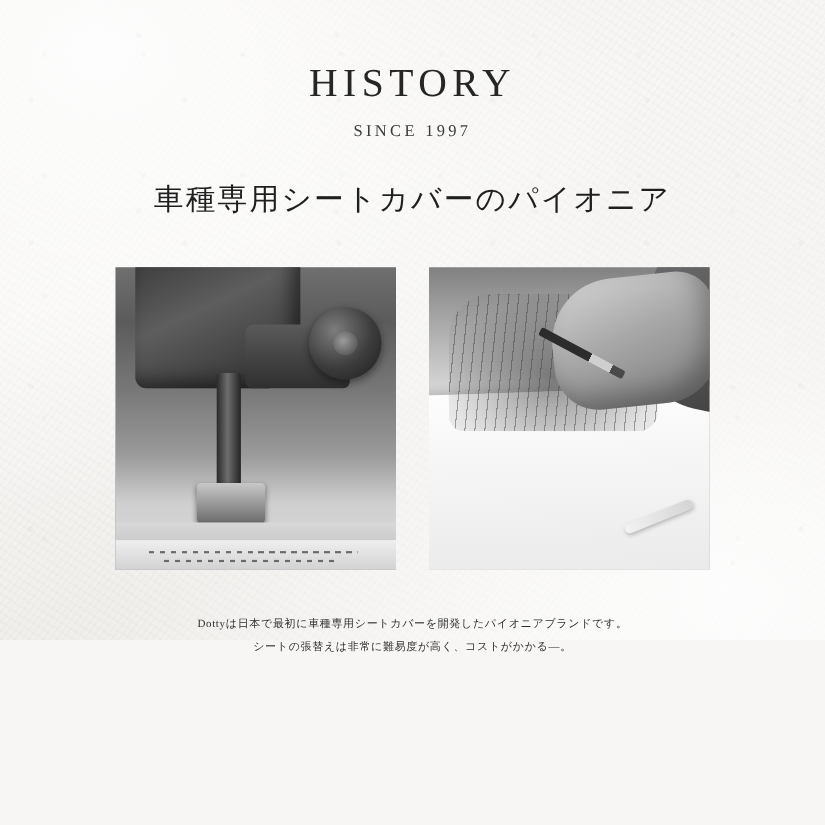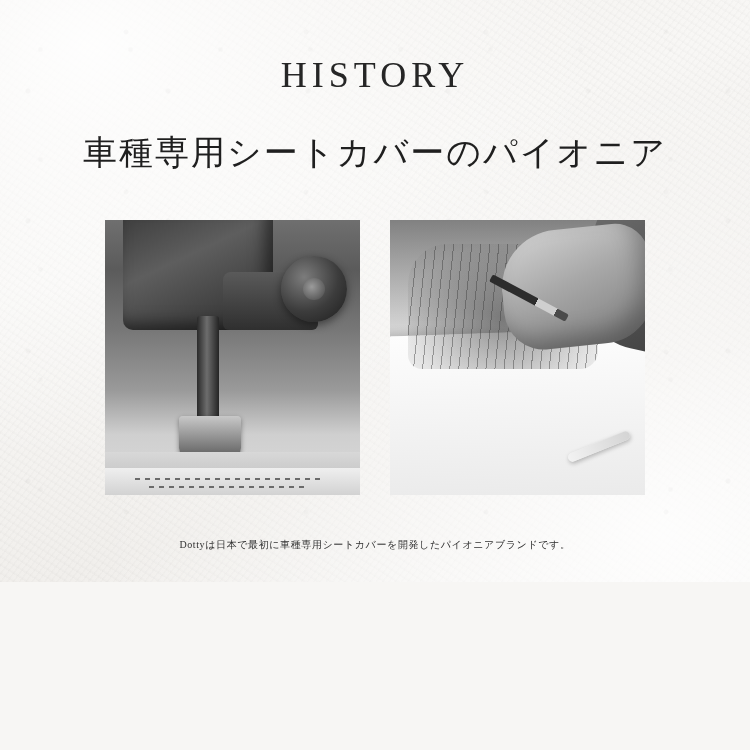--- a/index.html
+++ b/index.html
@@ -55,21 +55,21 @@
   .subtitle {
     text-align: center;
     font-size: 15px;
     letter-spacing: 3px;
     margin: 0;
     padding-top: 16px;
     color: #3a3a3a;
   }
   .headline {
     text-align: center;
-    font-size: 34px;
+    font-size: 27px;
     letter-spacing: 2px;
     margin: 0;
     padding-top: 34px;
     color: #1f1f1f;
     font-weight: 400;
   }
 
   .photos {
     display: flex;
     justify-content: center;
@@ -279,20 +279,21 @@
     color: #2f2f2f;
   }
 </style>
 </head>
 <body>
 
 <div class="page">
   <div class="content">
 
     <h1 class="title">HISTORY</h1>
+    <div class="subtitle">SINCE 1997</div>
     <h2 class="headline">車種専用シートカバーのパイオニア</h2>
 
     <div class="photos">
 
       <div class="photo">
         <div class="machine">
           <div class="m-spool"></div>
           <div class="m-thread"></div>
           <div class="m-head"></div>
           <div class="m-arm"></div>
@@ -315,16 +316,17 @@
           <div class="s-hand"></div>
           <div class="s-pencil"></div>
           <div class="s-pen2"></div>
         </div>
       </div>
 
     </div>
 
     <div class="body-copy">
       <p>Dottyは日本で最初に車種専用シートカバーを開発したパイオニアブランドです。</p>
+      <p>シートの張替えは非常に難易度が高く、コストがかかる—。</p>
     </div>
 
   </div>
 </div>
 
 </body></html>

